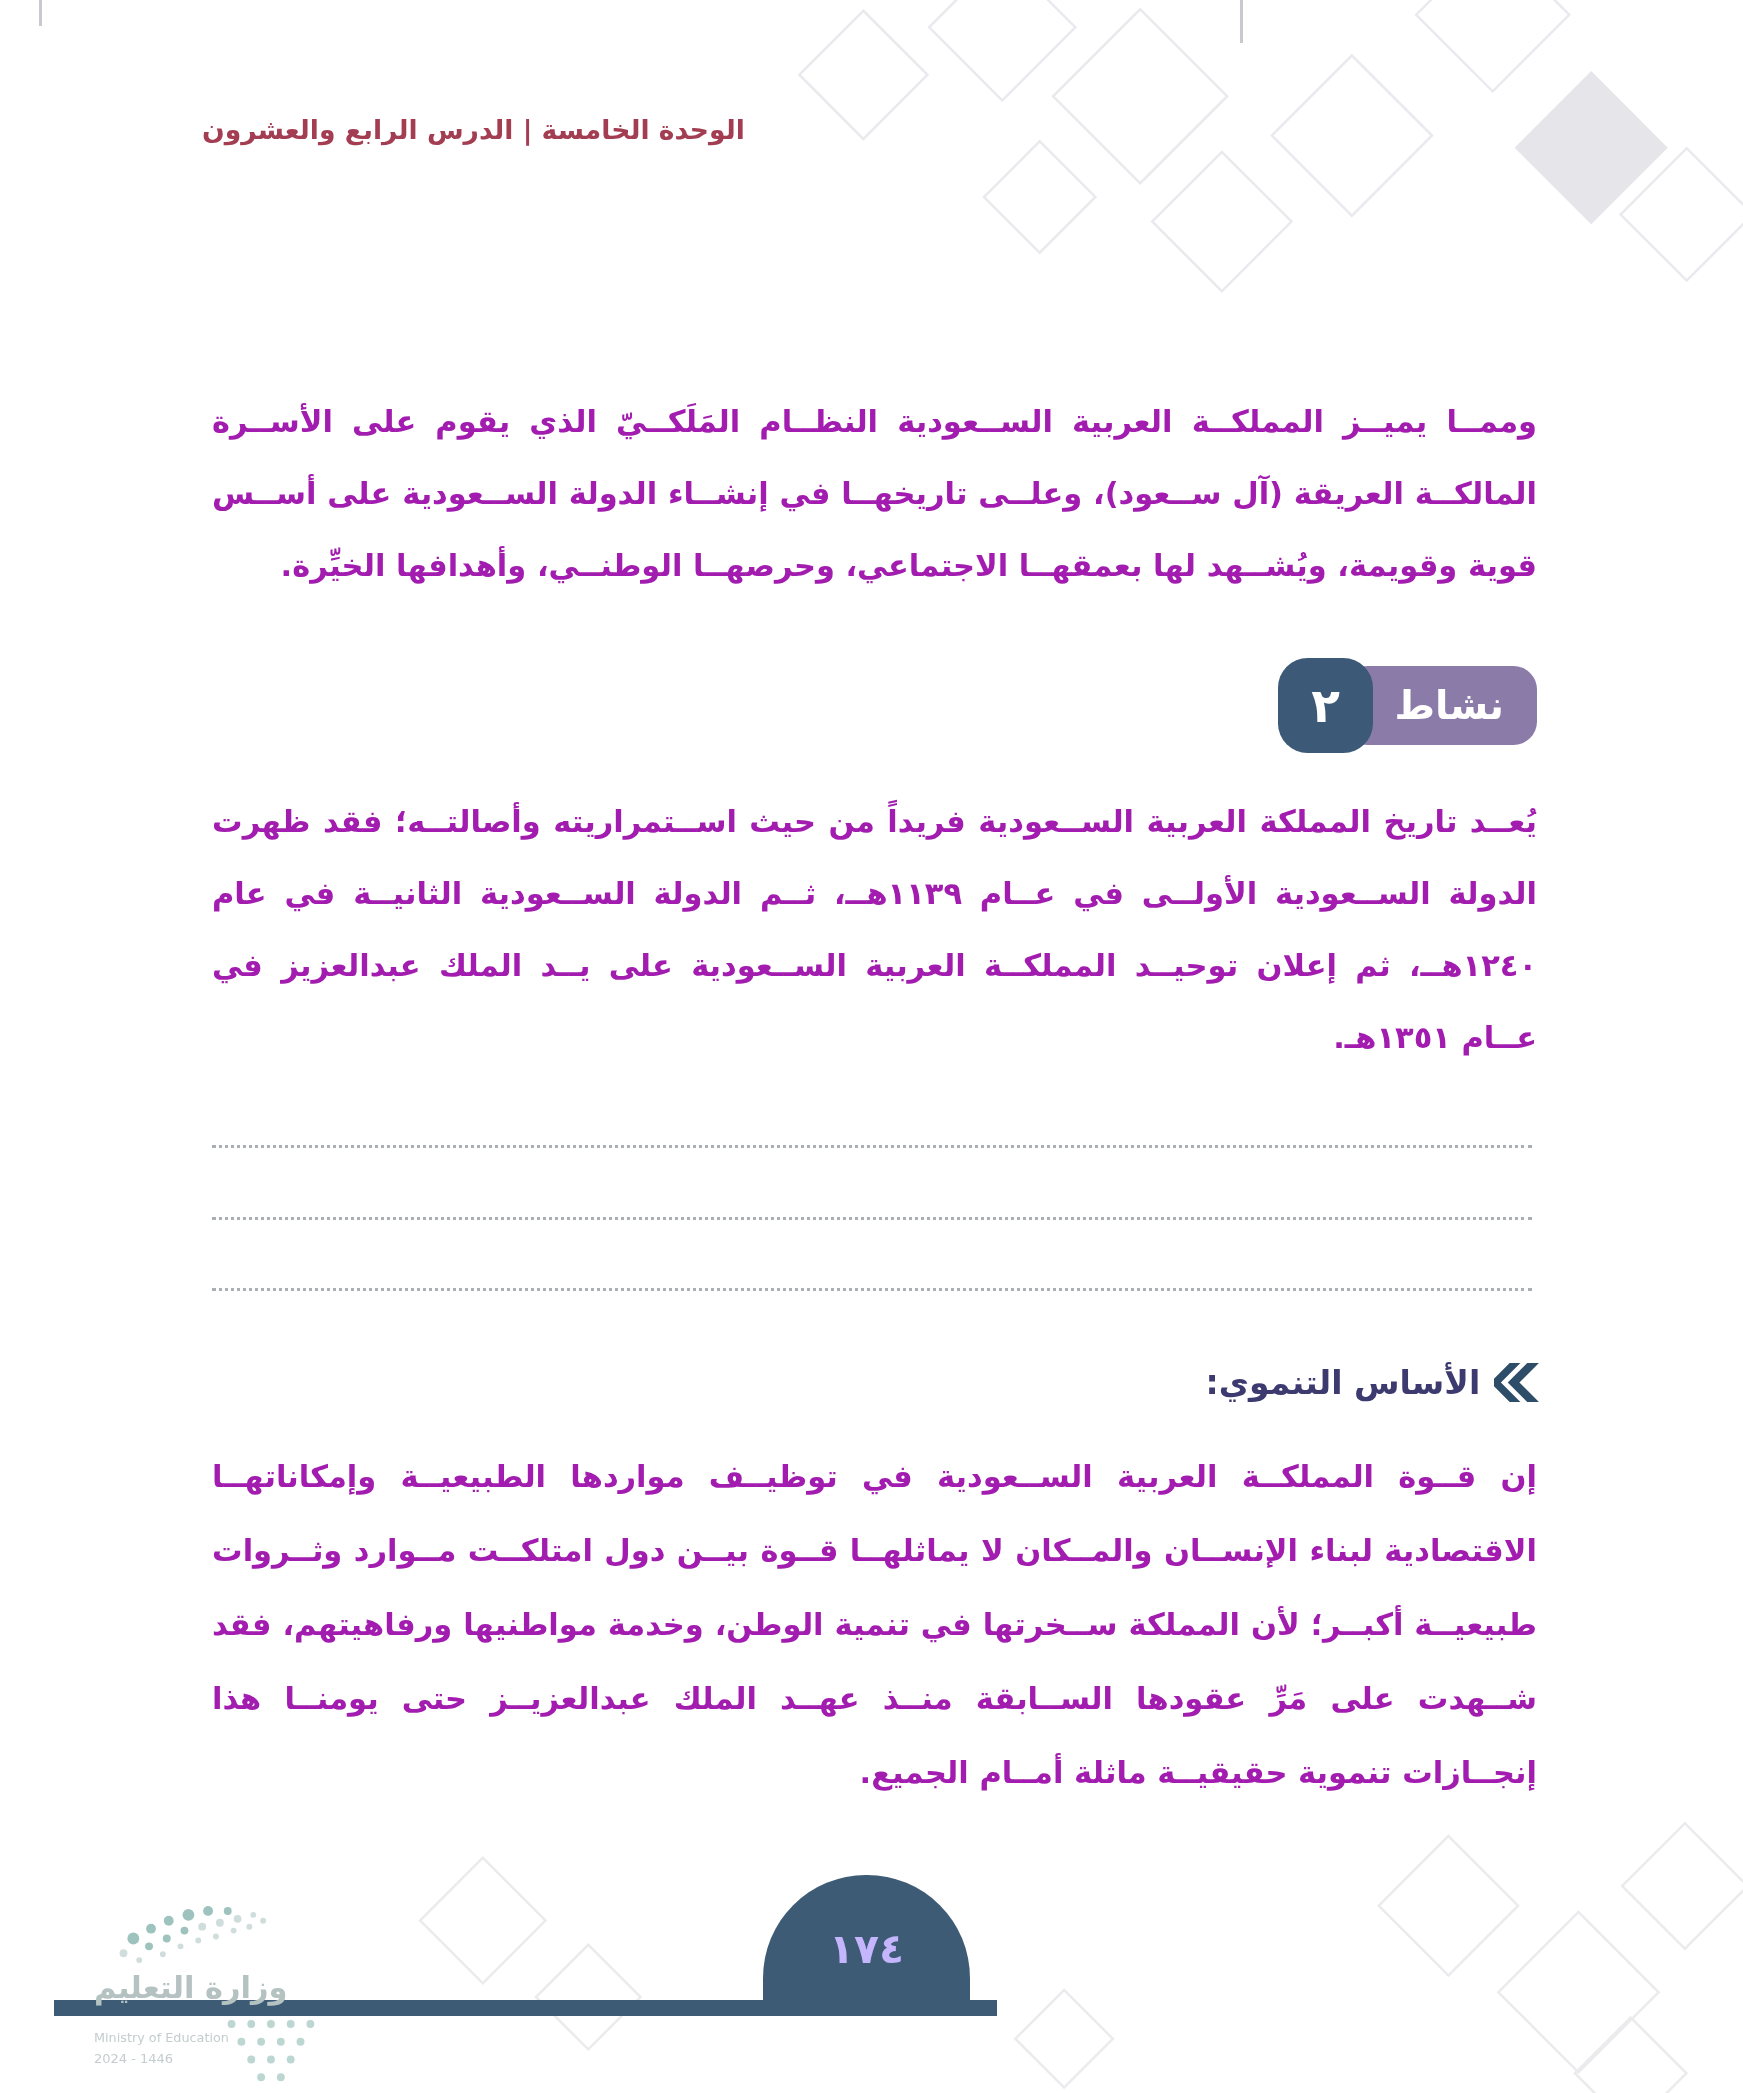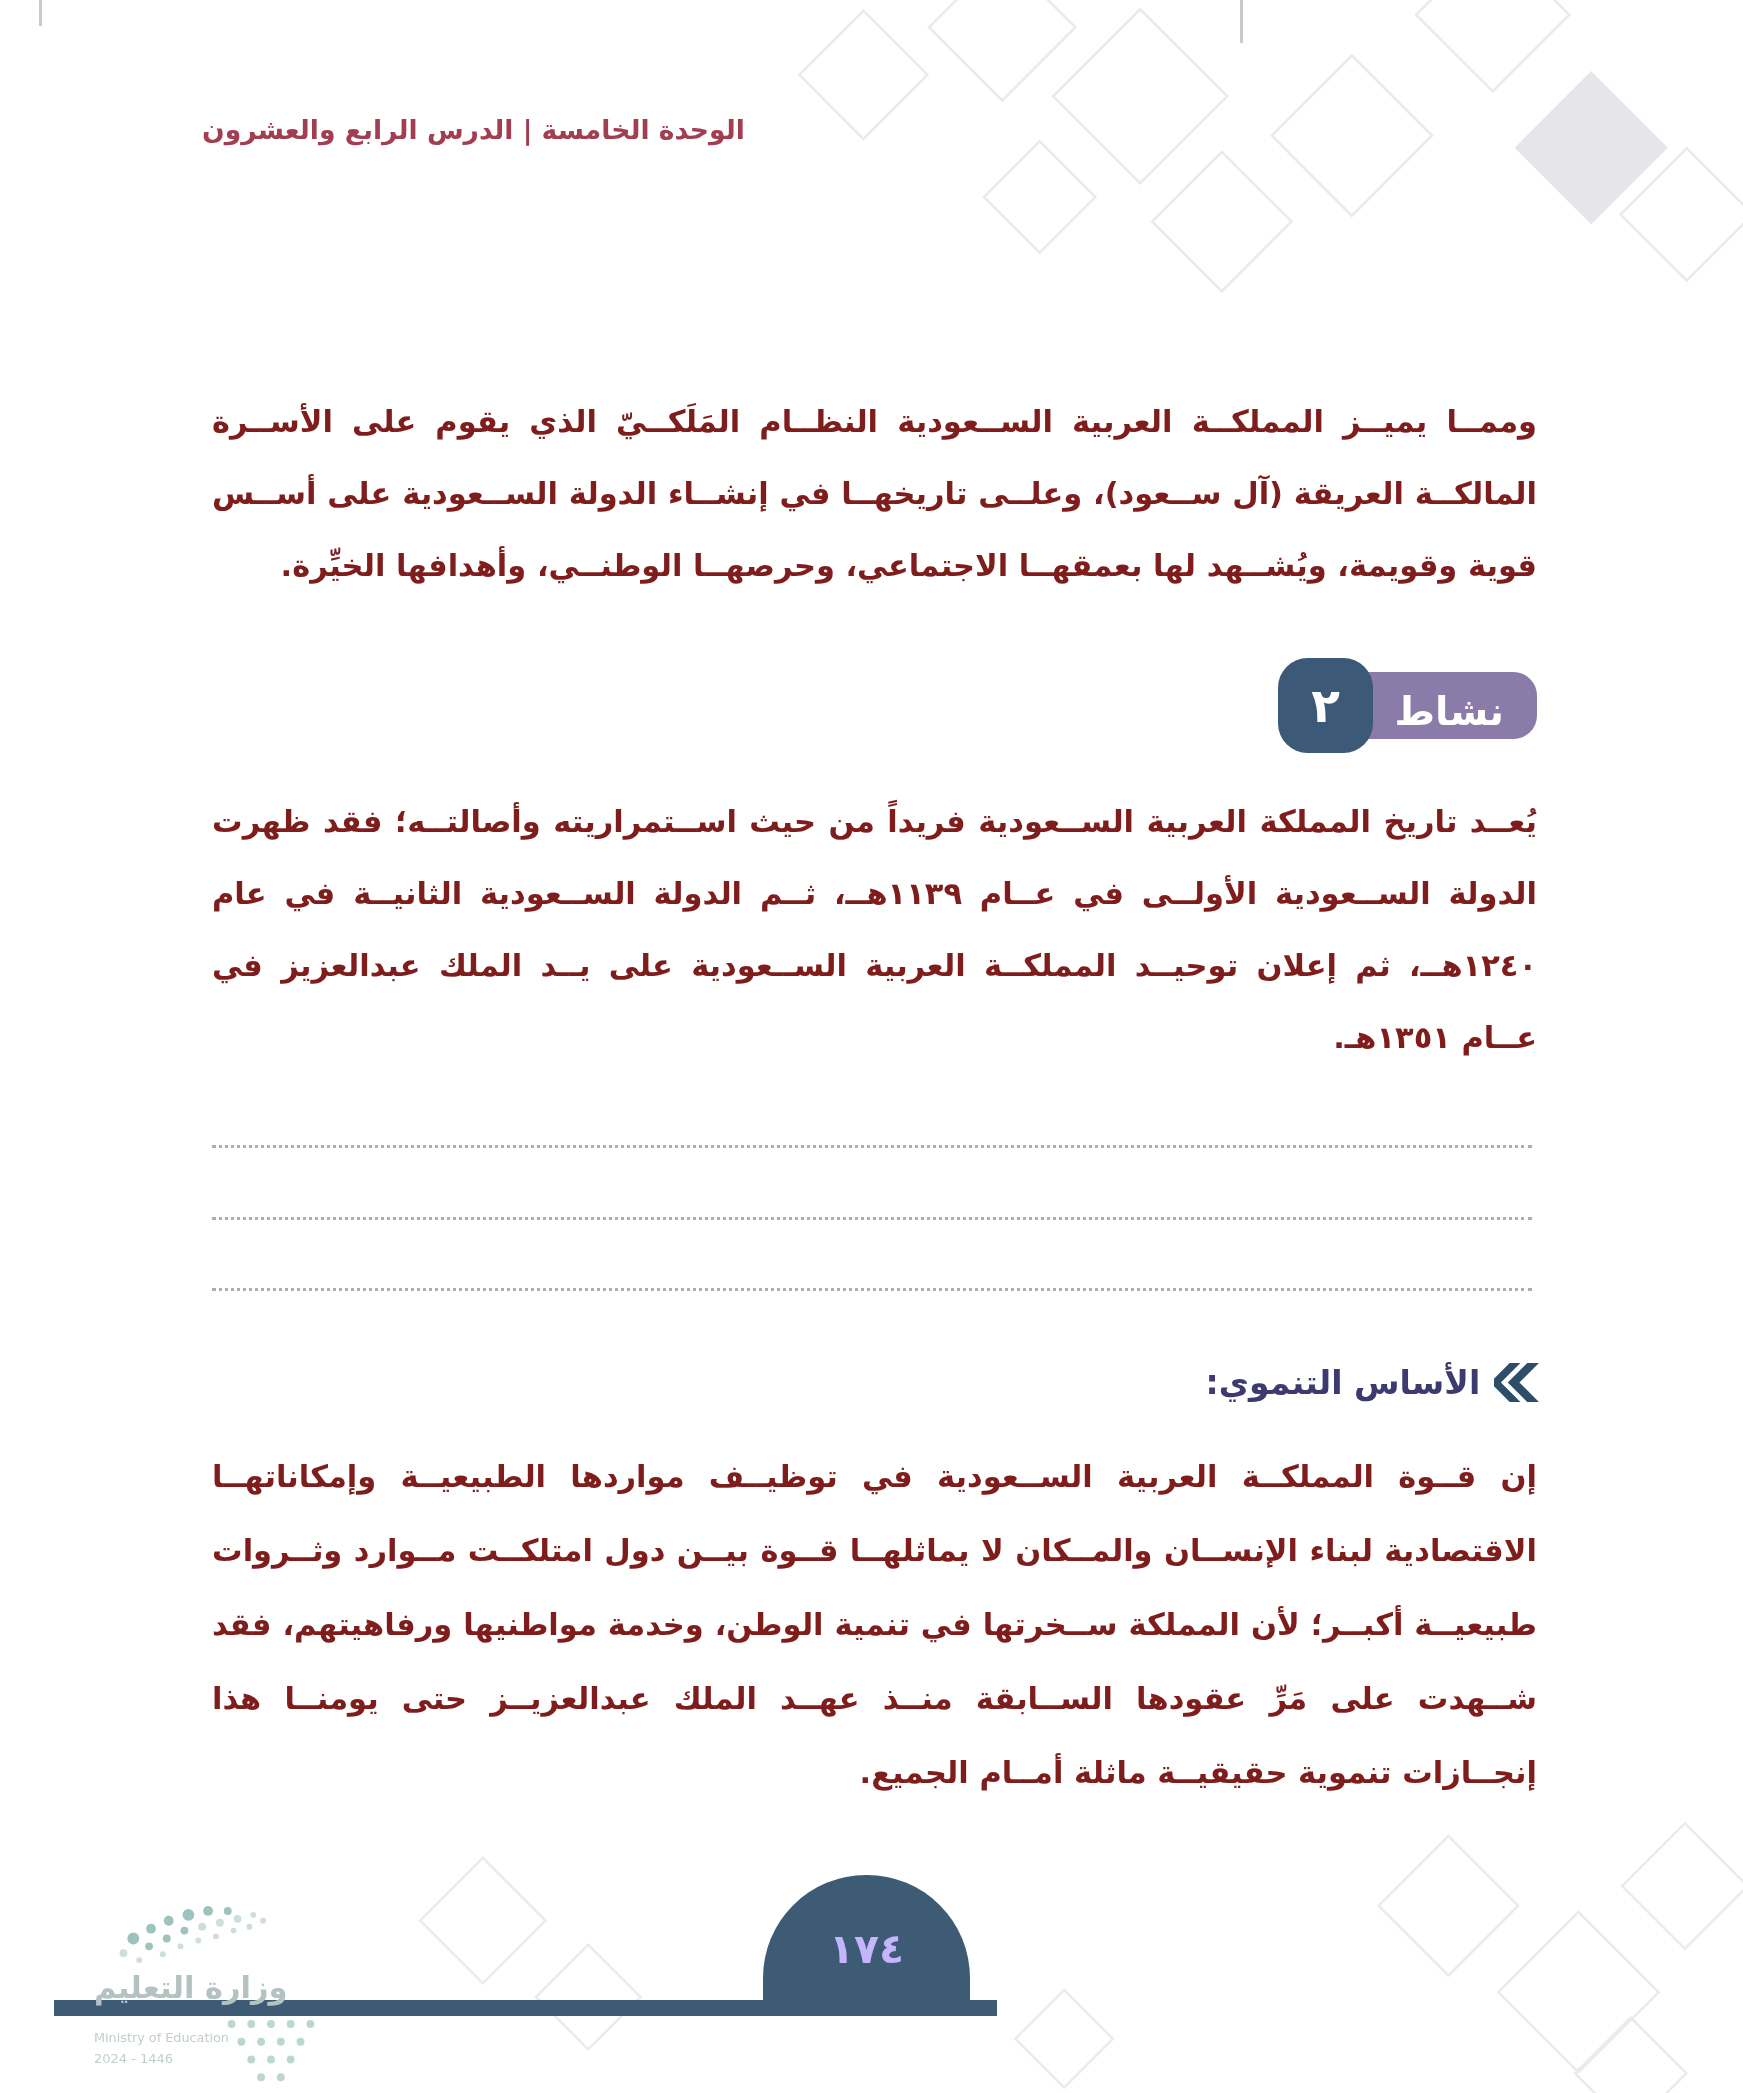--- a/index.html
+++ b/index.html
@@ -26,35 +26,35 @@
     position:absolute; top:114px; left:202px;
     direction:rtl;
     color:#a33d52; font-size:26.6px; font-weight:bold;
     letter-spacing:0.5px;
   }
 
   
   .body-par {
     position:absolute; right:207px; left:212px;
     direction:rtl; text-align:justify;
-    color:#7f1d1d; font-size:30.5px; font-weight:700;
+    color:#a21caf; font-size:30.5px; font-weight:700;
     line-height:72px;
   }
   .p-intro   { top:386px; }
   .p-activity{ top:786px; }
   .p-section { top:1440px; line-height:74px; }
 
   
   .activity-badge {
     position:absolute; top:658px; right:207px;
     direction:rtl; display:flex; align-items:center;
   }
   .activity-label {
     background:#8b7ba8; color:#ffffff;
-    height:67px; line-height:79px;
+    height:79px; line-height:79px;
     padding:0 33px 0 51px;
     border-radius:23.6px;
     font-size:39px; font-weight:bold;
   }
   .activity-number {
     width:95px; height:95px;
     margin-right:-29.6px;   
     background:#3c5a77; color:#ffffff;
     border-radius:29.6px;
     display:flex; align-items:center; justify-content:center;

